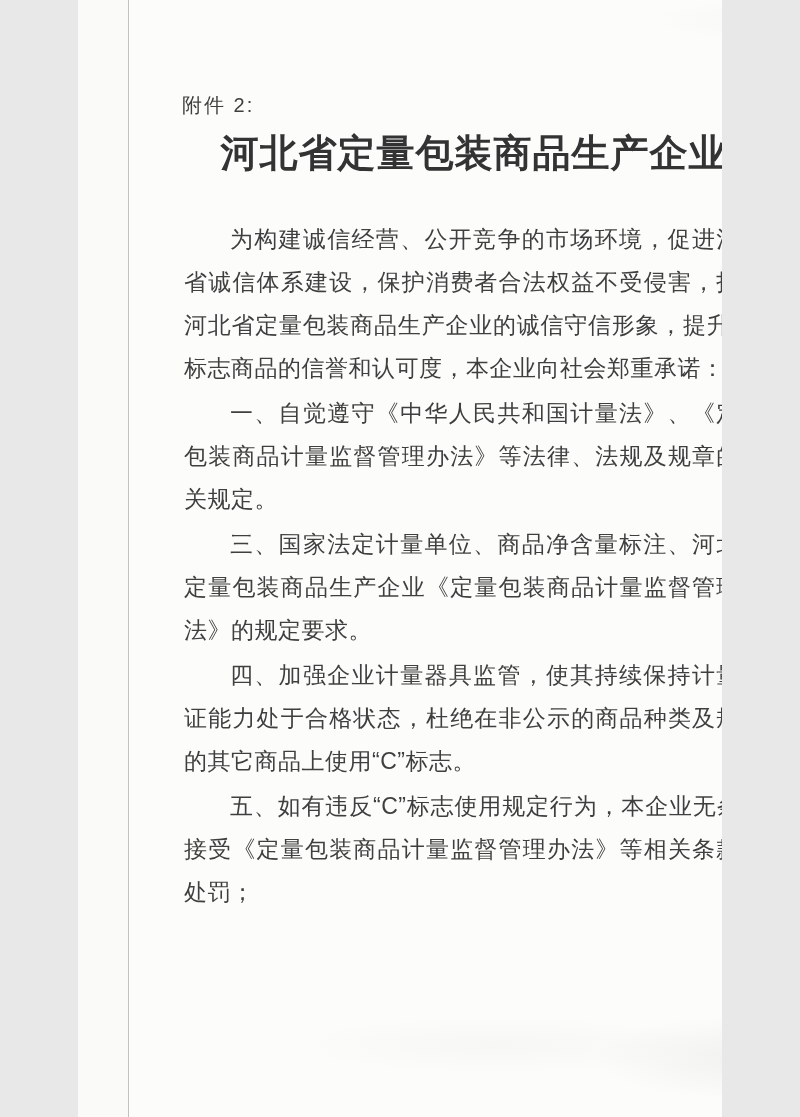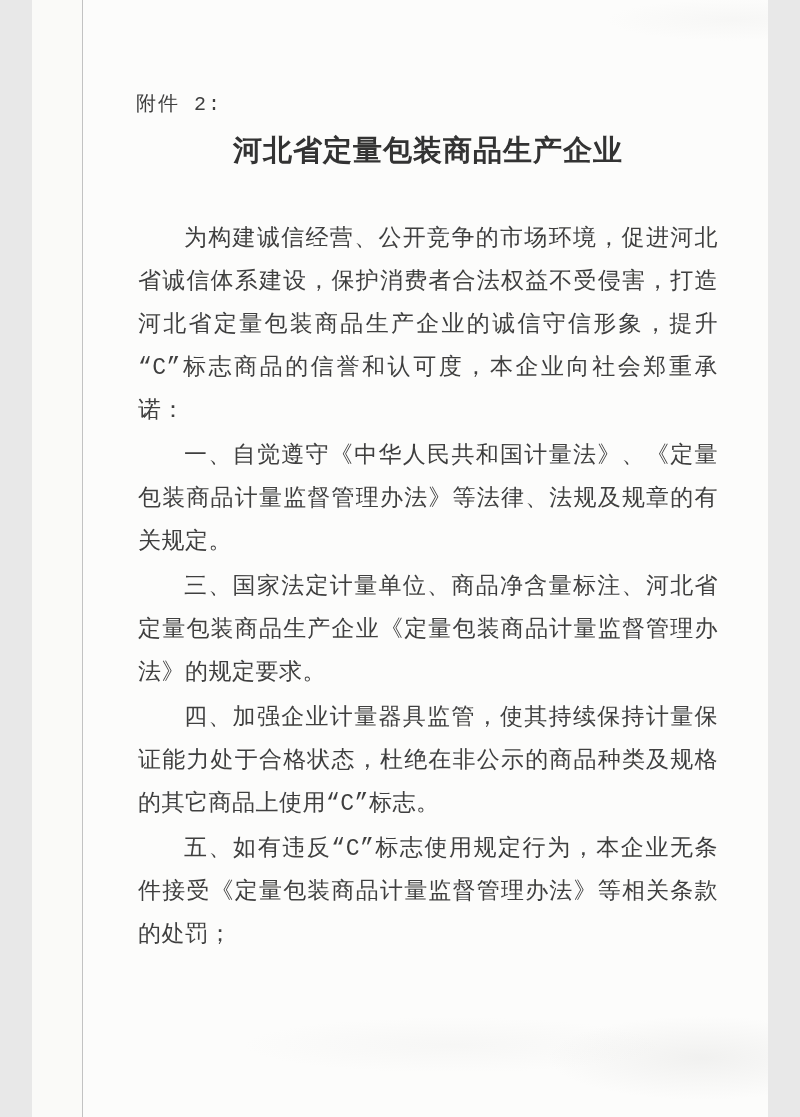--- a/index.html
+++ b/index.html
@@ -2,30 +2,30 @@
 <html lang="zh" style="--paper: #fcfcfb; --margin_strip: #fafaf8; --scan_edge: #c2c2c2; --ink: #3f3f3f; --title_ink: #333333;"><head>
 <meta charset="utf-8">
 <style>
   html, body {
     margin: 0;
     padding: 0;
     background: #e8e8e8;
   }
   .page {
     position: relative;
-    width: 736px;
+    width: 644px;
     height: 1117px;
     margin: 0 auto;
     overflow: hidden;
     background:
       radial-gradient(ellipse 220px 60px at 670px 1058px, rgba(190,190,188,0.18), rgba(190,190,188,0) 70%),
       radial-gradient(ellipse 300px 40px at 420px 1045px, rgba(200,200,198,0.10), rgba(200,200,198,0) 70%),
       radial-gradient(ellipse 180px 30px at 700px 20px, rgba(200,200,198,0.10), rgba(200,200,198,0) 70%),
       var(--paper, #fcfcfb);
-    font-family: Liberation Mono, monospace;
+    font-family: Liberation Sans, sans-serif;
   }
   
   .scan-margin {
     position: absolute;
     left: 0; top: 0;
     width: 50px; height: 100%;
     background: var(--margin_strip, #fafaf8);
   }
   .scan-edge-line {
     position: absolute;
@@ -41,21 +41,21 @@
     color: var(--ink, #3f3f3f);
   }
   .attachment-label {
     font-size: 20px;
     line-height: 26px;
     letter-spacing: 2px;
   }
   .doc-title {
     margin: 14px 0 0 0;
     text-align: center;
-    font-size: 29px;
+    font-size: 38px;
     line-height: 42px;
     font-weight: bold;
     color: var(--title_ink, #333333);
     letter-spacing: 1px;
   }
   .doc-title .title-line {
     display: block;
   }
   .body-text {
     margin-top: 44px;

